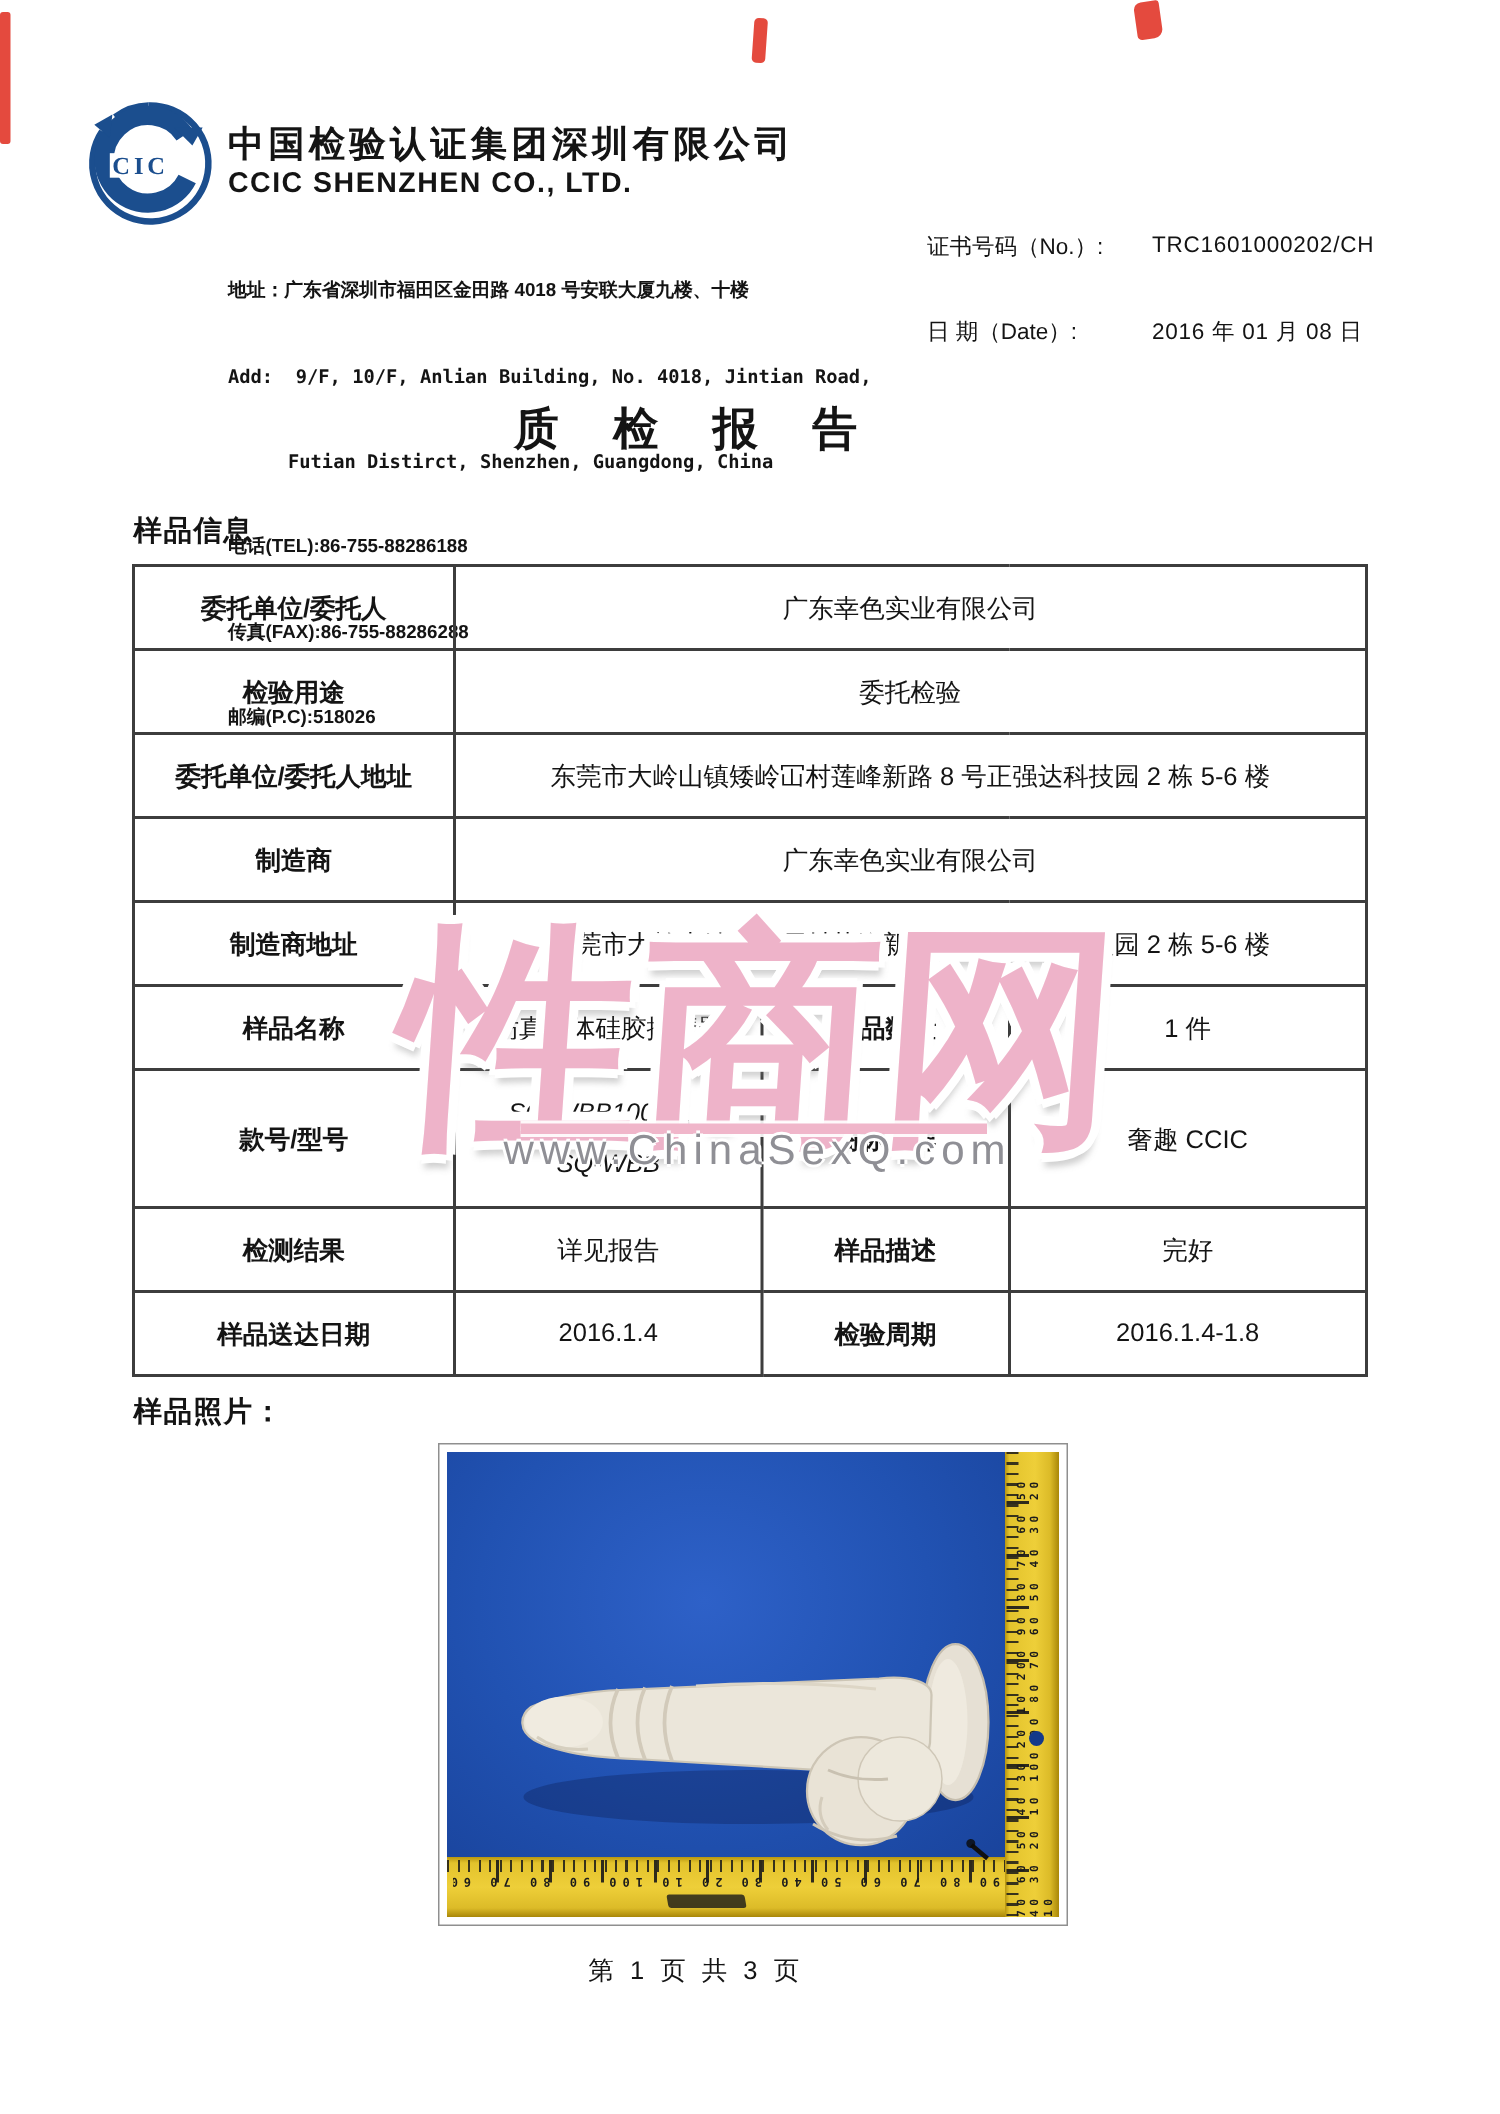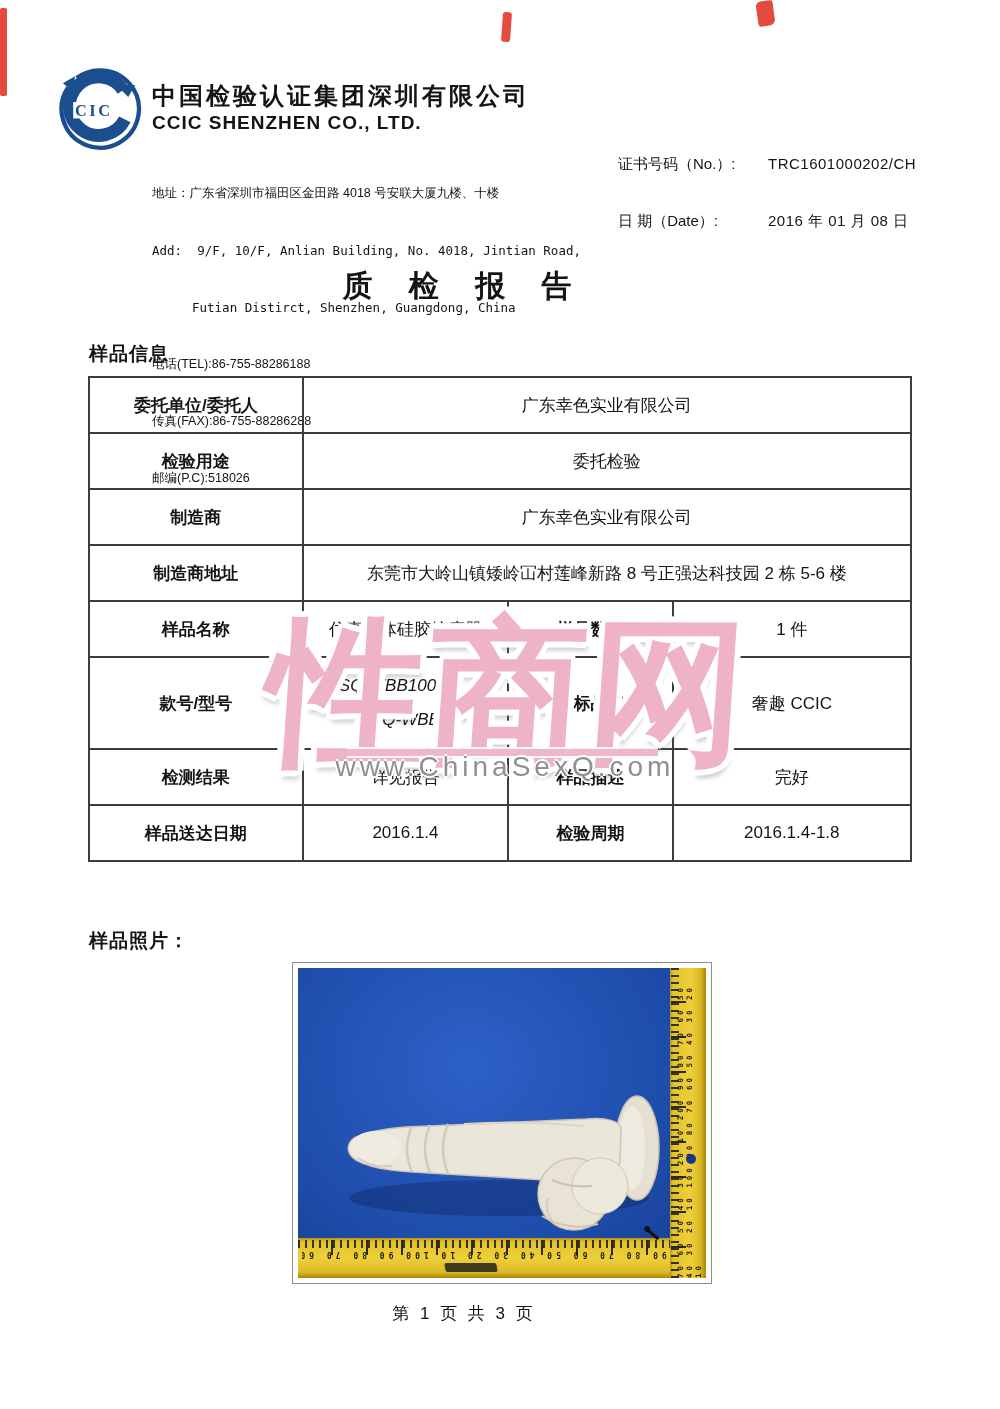--- a/index.html
+++ b/index.html
@@ -9,21 +9,21 @@
   
   .stamp-bit{position:absolute;background:#e23b2e;opacity:.92;}
   .stamp-left{left:0;top:8%;top:8px;width:7px;height:88px;border-radius:2px;top:8px;}
   .stamp-mid{left:502px;top:12px;width:9px;height:30px;border-radius:3px;transform:rotate(4deg);}
   .stamp-right{left:757px;top:1px;width:17px;height:25px;border-radius:5px 2px 6px 3px;transform:rotate(-8deg);}
 
   
   .logo{position:absolute;left:56px;top:66px;width:86px;height:86px;}
   .company-cn{position:absolute;left:152px;top:80px;font-size:24px;font-weight:700;letter-spacing:3px;}
   .company-en{position:absolute;left:152px;top:112px;font-size:19px;font-weight:700;letter-spacing:1px;}
-  .addr{position:absolute;left:152px;top:146px;font-size:12.5px;line-height:19px;font-weight:400;
+  .addr{position:absolute;left:152px;top:146px;font-size:12.5px;line-height:19px;font-weight:700;
         font-family:"DejaVu Sans Mono","Liberation Mono",monospace;white-space:pre;}
   .addr .cn{font-family:"Liberation Sans","DejaVu Sans",sans-serif;}
   .addr .indent{padding-left:40px;}
   .cert-block{position:absolute;left:618px;top:155px;width:330px;font-size:15px;}
   .cert-row{display:flex;margin-bottom:38px;}
   .cert-row .lbl{width:145px;flex:0 0 auto;}
   .cert-row .val{padding-left:5px;letter-spacing:.5px;}
 
   
   .doc-title{position:absolute;left:0;top:266px;width:100%;text-align:center;
@@ -150,20 +150,24 @@
     <tbody>
         <tr>
       <td class="lbl">委托单位/委托人</td>
       <td colspan="3">广东幸色实业有限公司</td>
     </tr>
     <tr>
       <td class="lbl">检验用途</td>
       <td colspan="3">委托检验</td>
     </tr>
     <tr>
+      <td class="lbl">委托单位/委托人地址</td>
+      <td colspan="3">东莞市大岭山镇矮岭冚村莲峰新路 8 号正强达科技园 2 栋 5-6 楼</td>
+    </tr>
+    <tr>
       <td class="lbl">制造商</td>
       <td colspan="3">广东幸色实业有限公司</td>
     </tr>
     <tr>
       <td class="lbl">制造商地址</td>
       <td colspan="3">东莞市大岭山镇矮岭冚村莲峰新路 8 号正强达科技园 2 栋 5-6 楼</td>
     </tr>
     <tr>
       <td class="lbl">样品名称</td>
       <td>仿真人体硅胶按摩器</td>

